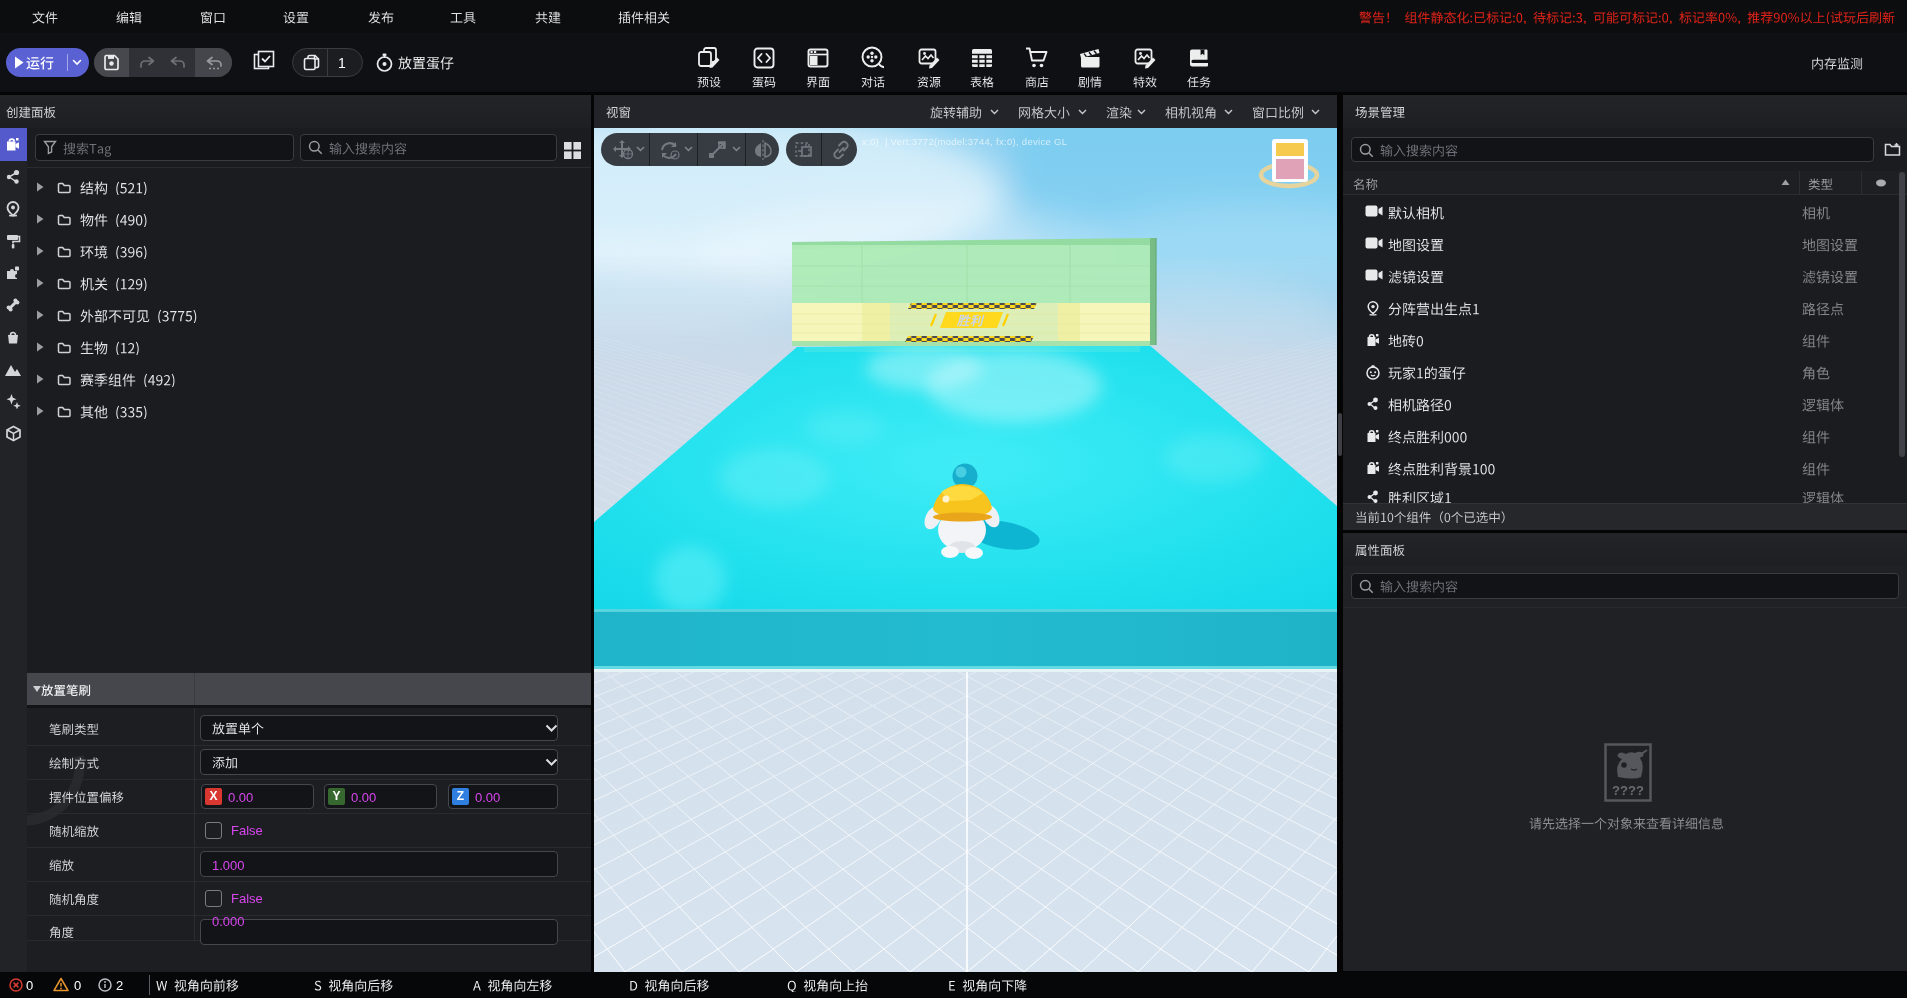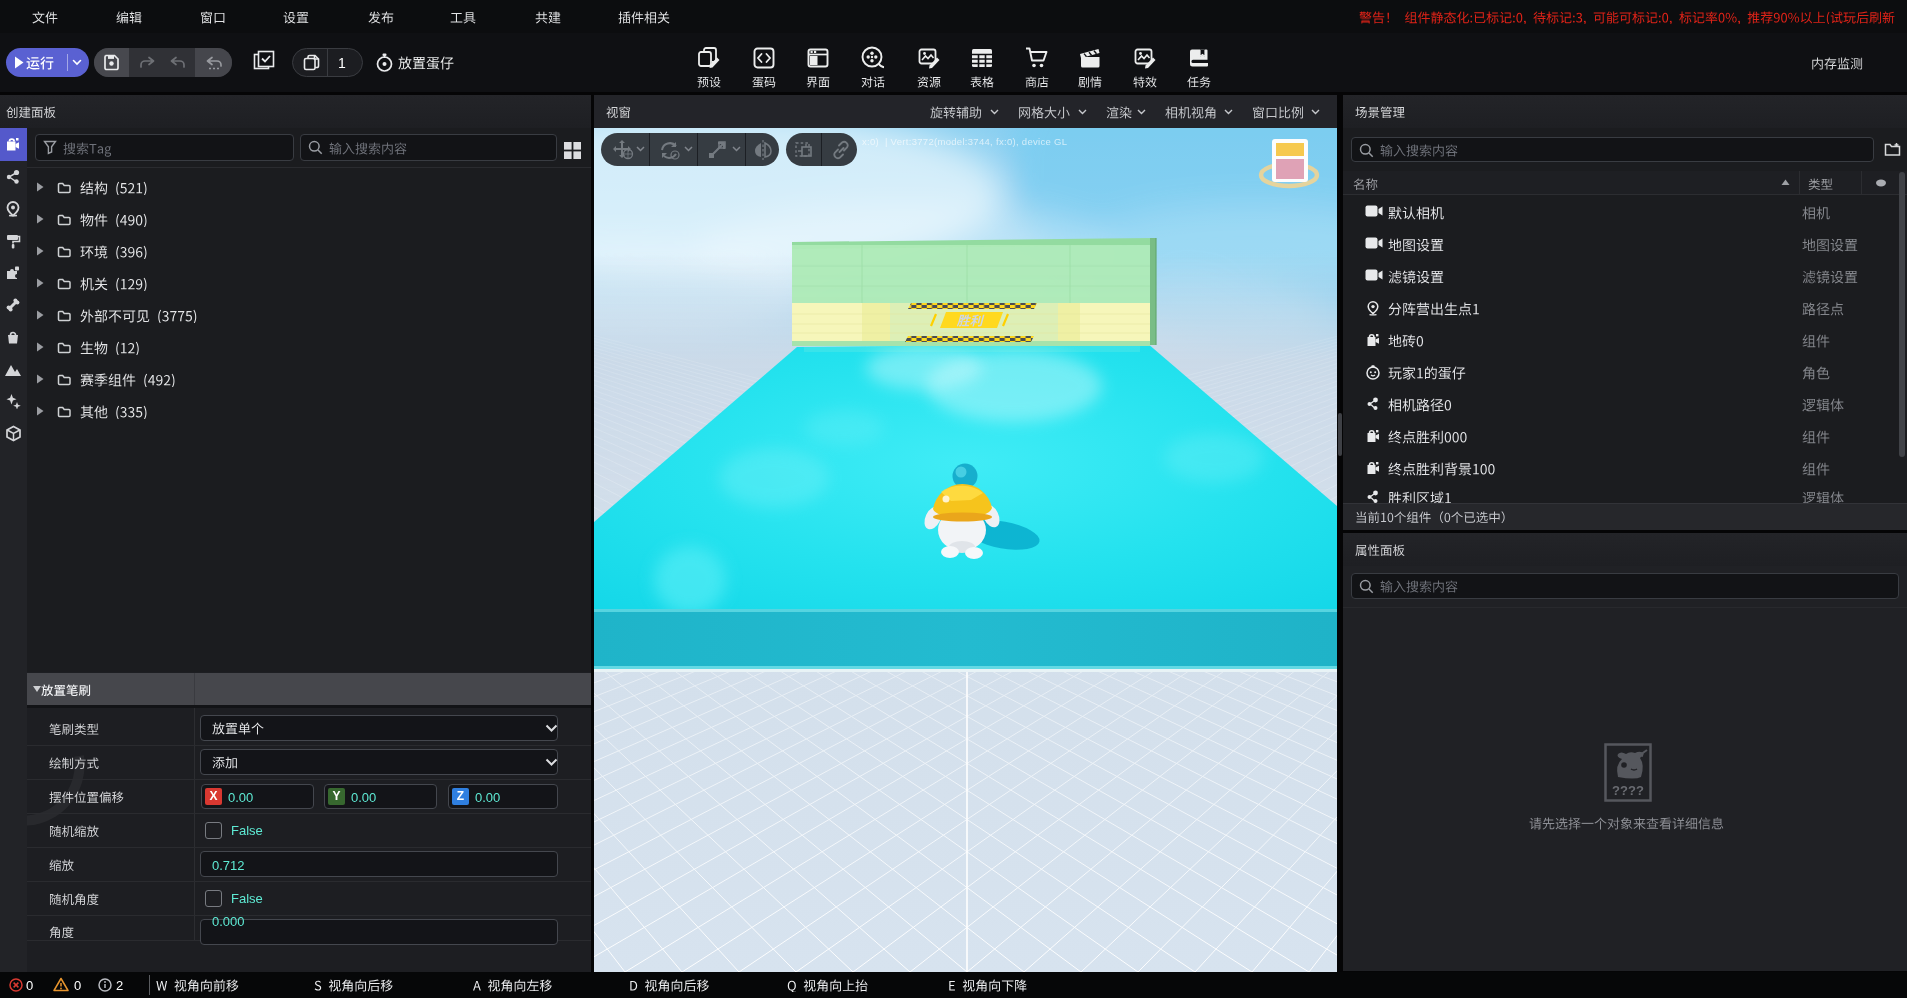--- a/index.html
+++ b/index.html
@@ -3,21 +3,21 @@
 *{margin:0;padding:0;box-sizing:border-box}
 html,body{width:1907px;height:998px;overflow:hidden;background:#050506;font-family:"Liberation Sans",sans-serif}
 .abs{position:absolute}
 .zt{position:absolute;display:block}
 .panel{position:absolute;overflow:hidden}
 .band{position:absolute;left:0;right:0;height:33px;background:linear-gradient(#232428,#1e1f23)}
 .inp{position:absolute;background:#121316;border:1px solid #393c42;border-radius:4px}
 .ctl{position:absolute;background:#131418;border:1px solid #44474e;border-radius:4px}
 .sep{position:absolute;background:#2a2b2f}
 svg.ic{position:absolute;display:block}
-.latin{position:absolute;color:#5eead4}
+.latin{position:absolute;color:#d946ef}
 </style></head>
 <body>
 <svg width="0" height="0" style="position:absolute">
     <defs>
       <path id="gR6587" d="M423 823C453 774 485 707 497 666L580 693C566 734 531 799 501 847ZM50 664V590H206C265 438 344 307 447 200C337 108 202 40 36 -7C51 -25 75 -60 83 -78C250 -24 389 48 502 146C615 46 751 -28 915 -73C928 -52 950 -20 967 -4C807 36 671 107 560 201C661 304 738 432 796 590H954V664ZM504 253C410 348 336 462 284 590H711C661 455 592 344 504 253Z"></path>
       <path id="gR4ef6" d="M317 341V268H604V-80H679V268H953V341H679V562H909V635H679V828H604V635H470C483 680 494 728 504 775L432 790C409 659 367 530 309 447C327 438 359 420 373 409C400 451 425 504 446 562H604V341ZM268 836C214 685 126 535 32 437C45 420 67 381 75 363C107 397 137 437 167 480V-78H239V597C277 667 311 741 339 815Z"></path>
       <path id="gR7f16" d="M40 54 58 -15C140 18 245 61 346 103L332 163C223 121 114 79 40 54ZM61 423C75 430 98 435 205 450C167 386 132 335 116 316C87 278 66 252 45 248C53 230 64 196 68 182C87 194 118 204 339 255C336 271 333 298 334 317L167 282C238 374 307 486 364 597L303 632C286 593 265 554 245 517L133 505C190 593 246 706 287 815L215 840C179 719 112 587 91 554C71 520 55 496 38 491C46 473 57 438 61 423ZM624 350V202H541V350ZM675 350H746V202H675ZM481 412V-72H541V143H624V-47H675V143H746V-46H797V143H871V-7C871 -14 868 -16 861 -17C854 -17 836 -17 814 -16C822 -32 829 -56 831 -73C867 -73 890 -71 908 -62C926 -52 930 -35 930 -8V413L871 412ZM797 350H871V202H797ZM605 826C621 798 637 762 648 732H414V515C414 361 405 139 314 -21C329 -28 360 -50 372 -63C465 99 482 335 483 498H920V732H729C717 765 697 811 675 846ZM483 668H850V561H483Z"></path>
       <path id="gR8f91" d="M551 751H819V650H551ZM482 808V594H892V808ZM81 332C89 340 119 346 153 346H244V202L40 167L56 94L244 132V-76H313V146L427 169L423 234L313 214V346H405V414H313V568H244V414H148C176 483 204 565 228 650H412V722H247C255 756 263 791 269 825L196 840C191 801 183 761 174 722H47V650H157C136 570 115 504 105 479C88 435 75 403 58 398C66 380 77 346 81 332ZM815 472V386H560V472ZM400 76 412 8 815 40V-80H885V46L959 52L960 115L885 110V472H953V535H423V472H491V82ZM815 329V242H560V329ZM815 185V105L560 86V185Z"></path>
       <path id="gR7a97" d="M371 673C293 611 182 561 86 534L125 476C230 508 342 568 426 637ZM576 631C679 587 810 516 874 469L923 518C854 566 722 632 622 674ZM432 573C417 543 391 503 367 471H164V-82H239V-40H769V-76H847V471H446C468 497 491 527 511 557ZM239 17V414H769V17ZM365 219C405 203 448 183 490 162C427 124 352 97 277 82C289 69 303 48 310 33C394 54 476 86 546 133C598 104 644 75 675 51L714 94C684 117 641 143 594 169C641 209 679 258 705 318L665 337L654 335H427C437 352 446 369 454 386L395 395C373 346 332 288 274 244C288 237 308 220 319 208C348 232 373 259 394 286H623C602 252 573 222 540 196C494 219 446 240 402 257ZM426 826C438 805 450 779 461 755H77V597H152V695H844V601H922V755H551C538 784 520 818 504 845Z"></path>
       <path id="gR53e3" d="M127 735V-55H205V30H796V-51H876V735ZM205 107V660H796V107Z"></path>
@@ -823,21 +823,21 @@
   <div class="abs" style="left:178px;top:116px;width:17px;height:17px;background:#d93831;border-radius:2px;color:#fff;font-size:12px;font-weight:bold;text-align:center;line-height:17px">X</div>
   <div class="abs" style="left:301px;top:116px;width:17px;height:17px;background:#37682f;border-radius:2px;color:#fff;font-size:12px;font-weight:bold;text-align:center;line-height:17px">Y</div>
   <div class="abs" style="left:425px;top:116px;width:17px;height:17px;background:#2f7fe0;border-radius:2px;color:#fff;font-size:12px;font-weight:bold;text-align:center;line-height:17px">Z</div>
   <div class="latin" style="left:201px;top:118px;font-size:13px">0.00</div>
   <div class="latin" style="left:324px;top:118px;font-size:13px">0.00</div>
   <div class="latin" style="left:448px;top:118px;font-size:13px">0.00</div>
 
   <div class="abs" style="left:178px;top:150px;width:17px;height:17px;border:1.5px solid #787b81;border-radius:3px;background:#1d1e22"></div>
   <div class="latin" style="left:204px;top:151px;font-size:13px">False</div>
   <div class="ctl" style="left:173px;top:179px;width:358px;height:26px"></div>
-  <div class="latin" style="left:185px;top:186px;font-size:13px">0.712</div>
+  <div class="latin" style="left:185px;top:186px;font-size:13px">1.000</div>
   <div class="abs" style="left:178px;top:218px;width:17px;height:17px;border:1.5px solid #787b81;border-radius:3px;background:#1d1e22"></div>
   <div class="latin" style="left:204px;top:219px;font-size:13px">False</div>
   <div class="ctl" style="left:173px;top:247px;width:358px;height:26px"></div>
   <div class="latin" style="left:185px;top:242px;font-size:13px">0.000</div>
 </div>
 
 <div class="panel" style="left:594px;top:95px;width:743px;height:877px;background:#0f172a">
   <div class="band" style="background:#232429">
     <svg class="zt" style="left:12.0px;top:11.0px;width:25.00px;height:12.50px;" viewBox="0 -880 2000 1000" fill="#d6d7da">
         <g transform="scale(1,-1)">

